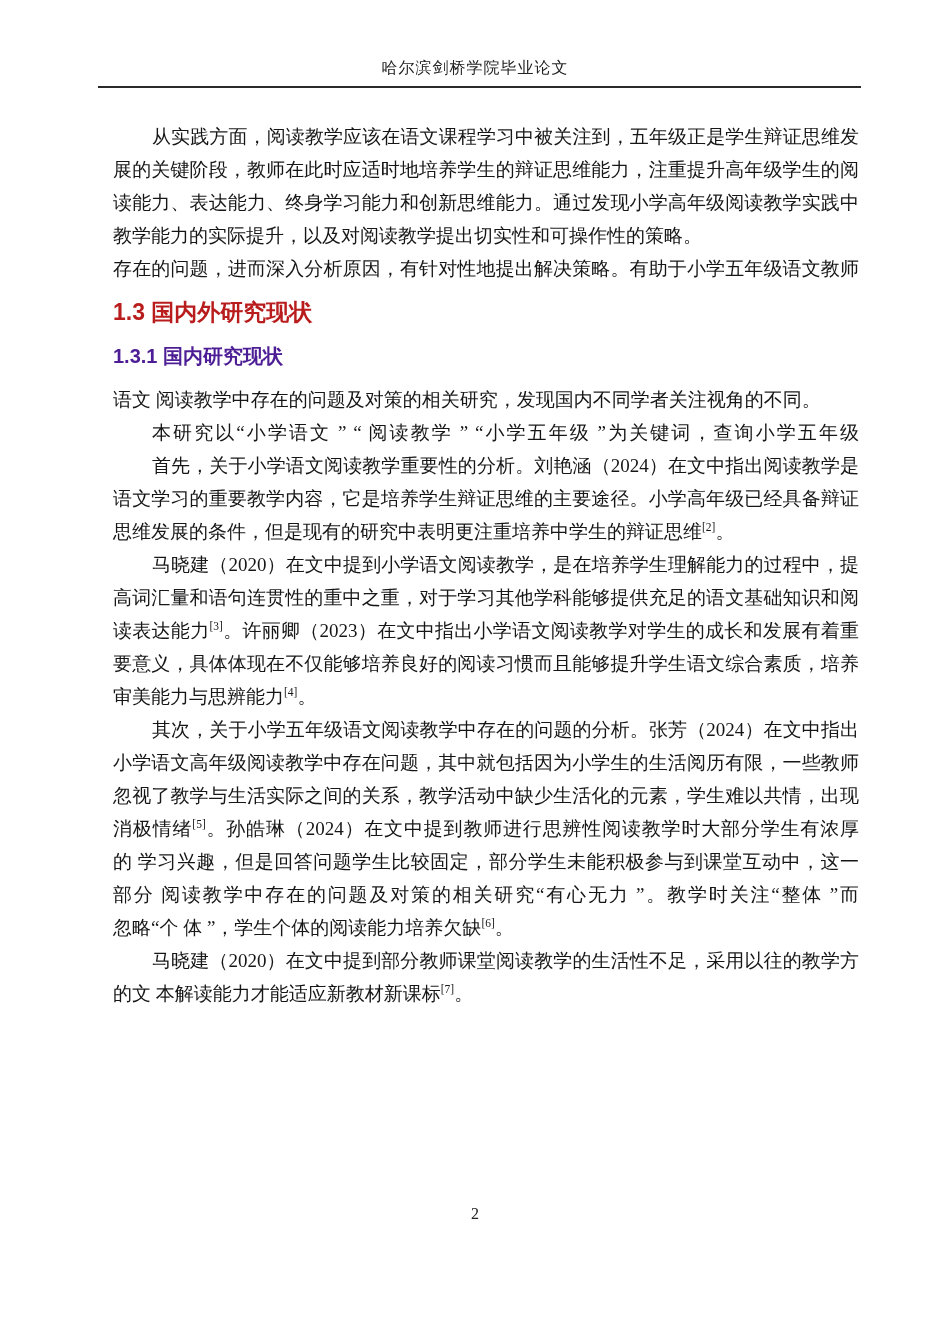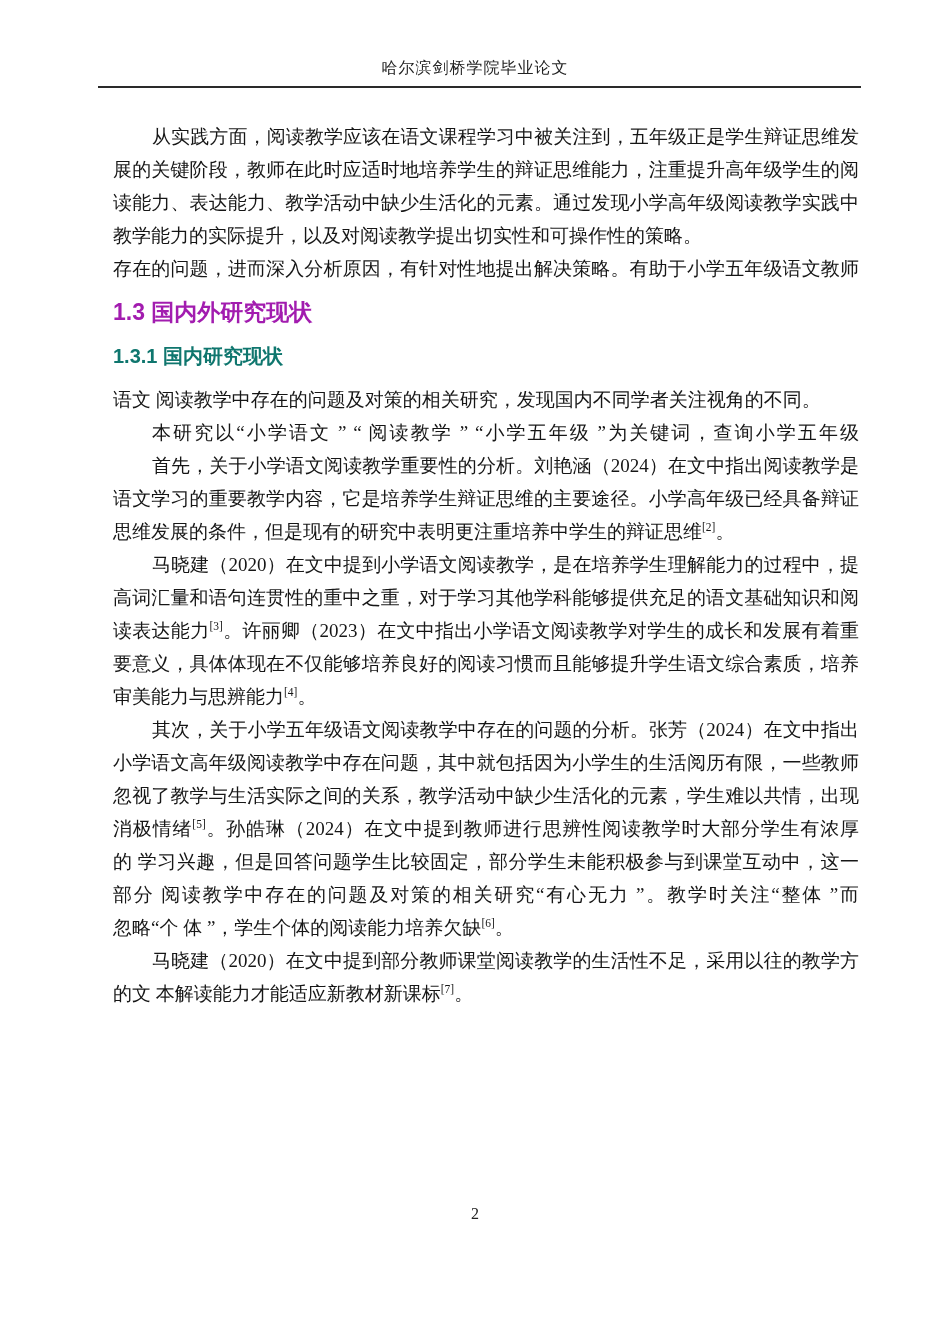--- a/index.html
+++ b/index.html
@@ -54,29 +54,29 @@
   }
   .line.indent {
     padding-left: 39px;
   }
   .h1 {
     font-family: "Liberation Sans", "DejaVu Sans", sans-serif;
     font-weight: bold;
     font-size: 23px;
     line-height: 30px;
     margin: 12px 0 0 0;
-    color: #a21caf;
+    color: #b91c1c;
   }
   .h2 {
     font-family: "Liberation Sans", "DejaVu Sans", sans-serif;
     font-weight: bold;
     font-size: 20px;
     line-height: 26px;
     margin: 16px 0 14px 0;
-    color: #0f766e;
+    color: #4c1d95;
   }
   sup.cite {
     font-size: 11.5px;
     line-height: 0;
     vertical-align: super;
     letter-spacing: 0;
   }
   .page-footer {
     position: absolute;
     top: 1205px;
@@ -91,21 +91,21 @@
 <body>
 
 <div class="page">
   <div class="page-header">哈尔滨剑桥学院毕业论文</div>
   <div class="header-rule"></div>
 
   <main class="doc-body">
       <div class="para">
         <div class="line indent">从实践方面，阅读教学应该在语文课程学习中被关注到，五年级正是学生辩证思维发</div>
         <div class="line">展的关键阶段，教师在此时应适时地培养学生的辩证思维能力，注重提升高年级学生的阅</div>
-        <div class="line">读能力、表达能力、教学活动中缺少生活化的元素。通过发现小学高年级阅读教学实践中</div>
+        <div class="line">读能力、表达能力、终身学习能力和创新思维能力。通过发现小学高年级阅读教学实践中</div>
         <div class="line last">教学能力的实际提升，以及对阅读教学提出切实性和可操作性的策略。</div>
         <div class="line">存在的问题，进而深入分析原因，有针对性地提出解决策略。有助于小学五年级语文教师</div>
       </div>
       <div class="h1">1.3  国内外研究现状</div>
       <div class="h2">1.3.1  国内研究现状</div>
       <div class="para">
         <div class="line last">语文 阅读教学中存在的问题及对策的相关研究，发现国内不同学者关注视角的不同。</div>
         <div class="line indent">本研究以“小学语文 ” “ 阅读教学 ” “小学五年级 ”为关键词，查询小学五年级</div>
       </div>
       <div class="para">

